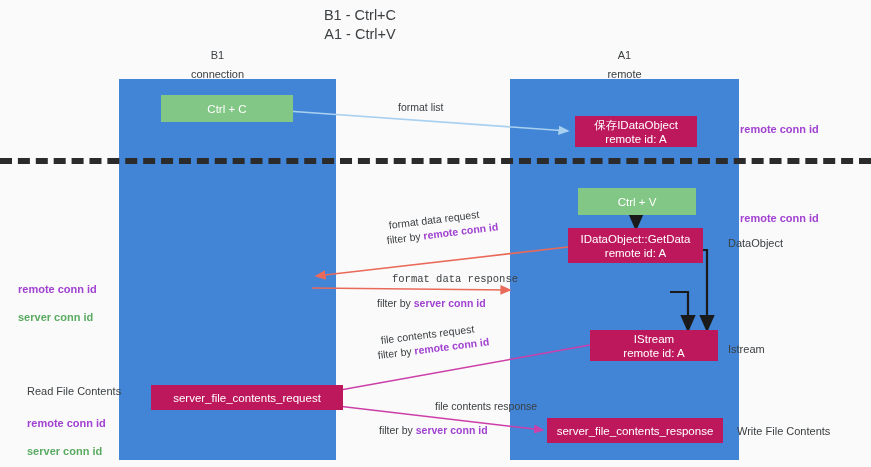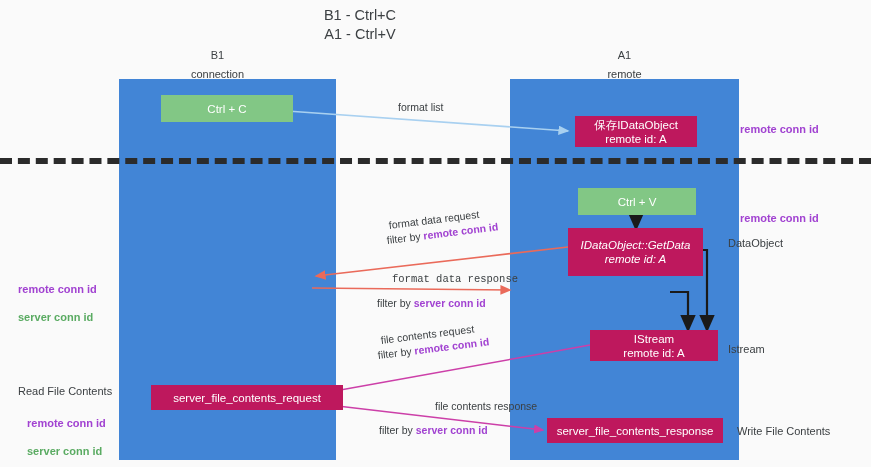--- a/index.html
+++ b/index.html
@@ -45,39 +45,39 @@
     display:flex;align-items:center;justify-content:center;
     text-align:center;color:#ffffff;font-size:11.5px;line-height:14px;
     white-space:pre-line;
   }
   .green{background:#82c785;}
   .orange{background:#be185d;}
 
   #n-ctrlc{left:161px;top:95px;width:132px;height:27px;}
   #n-dataobject{left:575px;top:116px;width:122px;height:31px;}
   #n-ctrlv{left:578px;top:172px;width:118px;height:27px;margin-top:16px;}
-  #n-getdata{left:568px;top:228px;width:135px;height:48px;font-style:italic;}
+  #n-getdata{left:568px;top:228px;width:135px;height:35px;}
   #n-sfdreq{left:151px;top:269px;width:161px;height:25px;}
   #n-sfdresp{left:514px;top:279px;width:156px;height:25px;}
   #n-istream{left:590px;top:330px;width:128px;height:31px;}
   #n-sfcreq{left:151px;top:385px;width:192px;height:25px;}
   #n-sfcresp{left:547px;top:418px;width:176px;height:25px;}
 
   
   .ann{font-size:11px;line-height:14px;white-space:pre-line;}
   .purple{color:#a142d1;font-weight:bold;}
   .green-t{color:#5aab62;font-weight:bold;}
 
   #ann-remote1{left:740px;top:122px;}
   #ann-remote2{left:740px;top:211px;}
   #ann-dataobject{left:728px;top:236px;}
   #ann-istream{left:728px;top:342px;}
   #ann-write{left:737px;top:424px;}
   #ann-left-mid{left:18px;top:268px;text-align:left;}
-  #ann-read{left:18px;top:384px;}
+  #ann-read{left:27px;top:384px;}
   #ann-left-bot{left:27px;top:402px;}
 
   
   .elabel{font-size:10.5px;line-height:14px;color:#3c4043;white-space:nowrap;}
   .elabel .purple{color:#a142d1;}
 
   #lbl-formatlist{left:398px;top:100px;}
   #lbl-fdreq{left:388px;top:218px;transform:rotate(-7deg);transform-origin:left top;}
   #lbl-fdreq2{left:386px;top:233px;transform:rotate(-7deg);transform-origin:left top;}
   #lbl-fdresp{left:392px;top:272px;font-family:Liberation Mono, monospace;}

